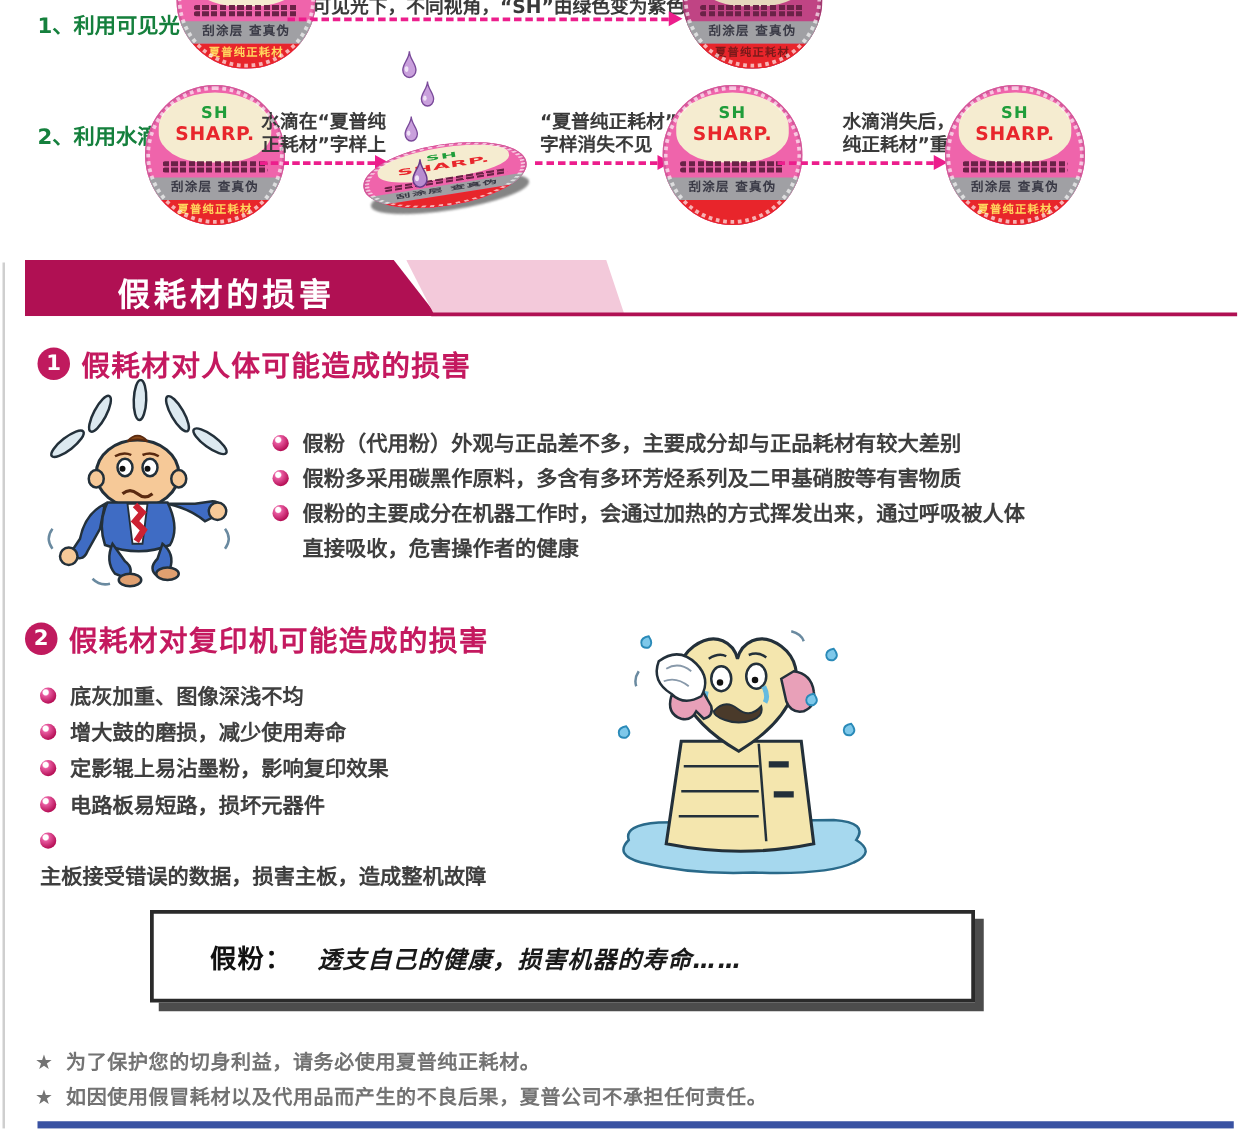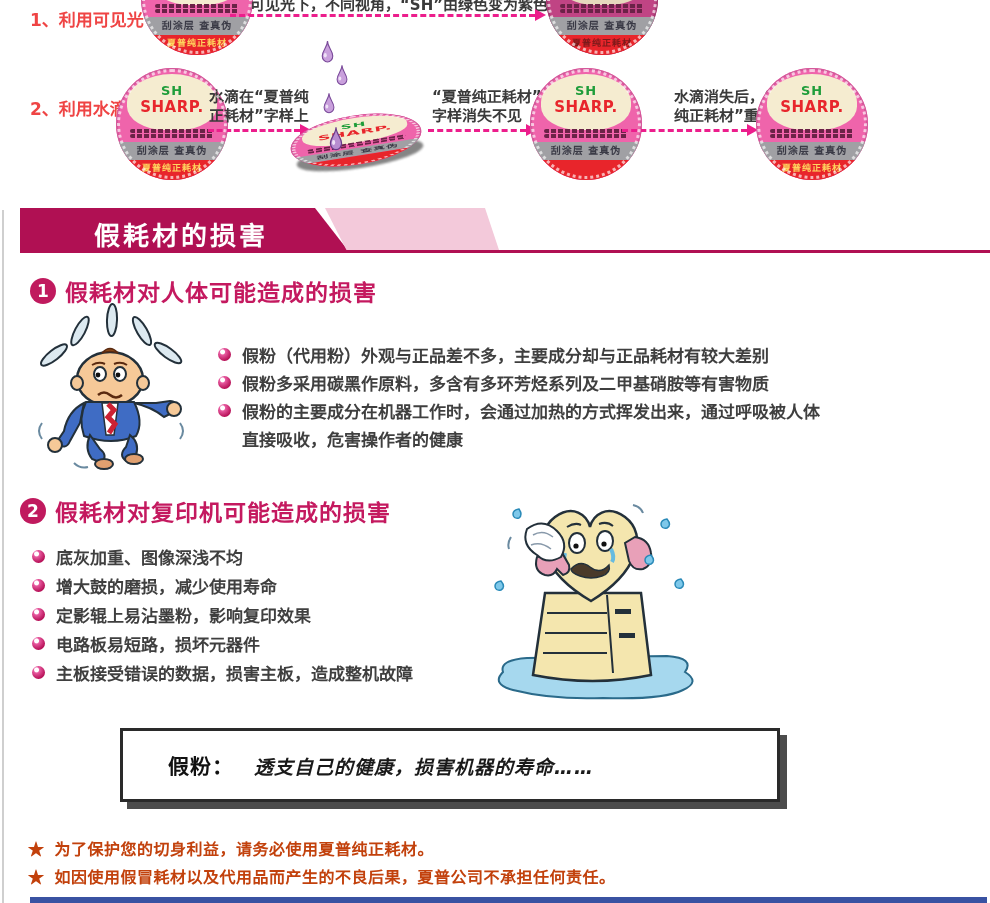--- a/index.html
+++ b/index.html
@@ -2,21 +2,21 @@
 <html lang="zh-CN"><head>
 <meta charset="utf-8">
 <style>
   * { margin:0; padding:0; box-sizing:border-box; }
   body { font-family:"DejaVu Sans","Liberation Sans",sans-serif; background:#fff; }
   #page { position:relative; width:990px; height:903px; background:#fff; overflow:hidden; }
   .abs { position:absolute; }
   .pre { white-space:pre-line; }
 
   
-  .step-label { font-size:17px; font-weight:bold; color:#ef4444; }
+  .step-label { font-size:17px; font-weight:bold; color:#15803d; }
   .step-caption { font-size:15px; font-weight:bold; color:#3a3a3a; line-height:19px; }
 
   
   .arrow { position:absolute; height:0; border-top:3px dashed #ec1e8c; }
   .arrow::after { content:""; position:absolute; right:-11px; top:-8px;
     border-left:11px solid #ec1e8c; border-top:6px solid transparent; border-bottom:6px solid transparent; }
 
   
   .sticker { position:relative; width:112px; height:112px; border-radius:50%;
     background:#ef64ab; overflow:hidden; box-shadow:inset 0 0 0 2px #d4589a; }
@@ -70,21 +70,21 @@
   .bullet .txt { font-size:17px; font-weight:bold; color:#3f3f3f; line-height:28px;font-family:Liberation Mono, monospace; }
 
   
   .sum-box { position:absolute; left:120px; top:728px; width:660px; height:74px;
     background:#fff; border:3px solid #2a2a2a; box-shadow:7px 7px 0 #4c4c4c;
     display:flex; align-items:center; padding-left:45px; }
   .sum-label { font-size:21px; font-weight:bold; color:#111; letter-spacing:1px; }
   .sum-text { font-size:19px; font-weight:bold; font-style:italic; color:#1a1a1a; letter-spacing:1px;margin-left:20px; }
 
   
-  .warning { position:absolute; left:28px; font-size:16px; font-weight:bold; color:#c2410c; letter-spacing:.5px;font-family:Liberation Serif, serif; }
+  .warning { position:absolute; left:28px; font-size:16px; font-weight:bold; color:#737373; letter-spacing:.5px; }
   .warning .star { margin-right:10px; }
 
   .edge-line { position:absolute; left:2px; top:210px; width:2px; height:693px; background:#cfcfcf; }
   .bottom-bar { position:absolute; left:30px; top:897px; width:957px; height:6px; background:#3952a2; }
 </style>
 </head>
 <body>
 
 <div id="page">
 
@@ -287,21 +287,21 @@
     <div class="txt">增大鼓的磨损，减少使用寿命</div>
   </div>
   <div class="bullet" style="left:32px; top:604px;">
     <div class="dot"></div>
     <div class="txt">定影辊上易沾墨粉，影响复印效果</div>
   </div>
   <div class="bullet" style="left:32px; top:633px;">
     <div class="dot"></div>
     <div class="txt">电路板易短路，损坏元器件</div>
   </div>
-  <div class="bullet" style="left:32px; top:662px;">
+  <div class="bullet" style="left:32px; top:662px;flex-direction:column;">
     <div class="dot"></div>
     <div class="txt">主板接受错误的数据，损害主板，造成整机故障</div>
   </div>
 
   <svg class="abs" style="left:483px; top:497px;" width="215" height="208" viewBox="0 0 215 208">
     <path d="M20 175 q-12 12 10 18 q40 10 90 8 q60 2 80 -8 q18 -8 2 -18 q10 -14 -18 -16 l-140 2 q-28 2 -24 14 Z" fill="#a6d8ee" stroke="#2a6a8a" stroke-width="2"></path>
     <path d="M62 96 h96 l10 82 q-58 12 -118 0 Z" fill="#f4e6ae" stroke="#23303a" stroke-width="2.5"></path>
     <path d="M64 116 h60 M62 136 h62 M60 156 h64 M124 98 l6 78" stroke="#23303a" stroke-width="2" fill="none"></path>
     <rect x="132" y="112" width="16" height="5" fill="#23303a"></rect>
     <rect x="136" y="136" width="16" height="5" fill="#23303a"></rect>

